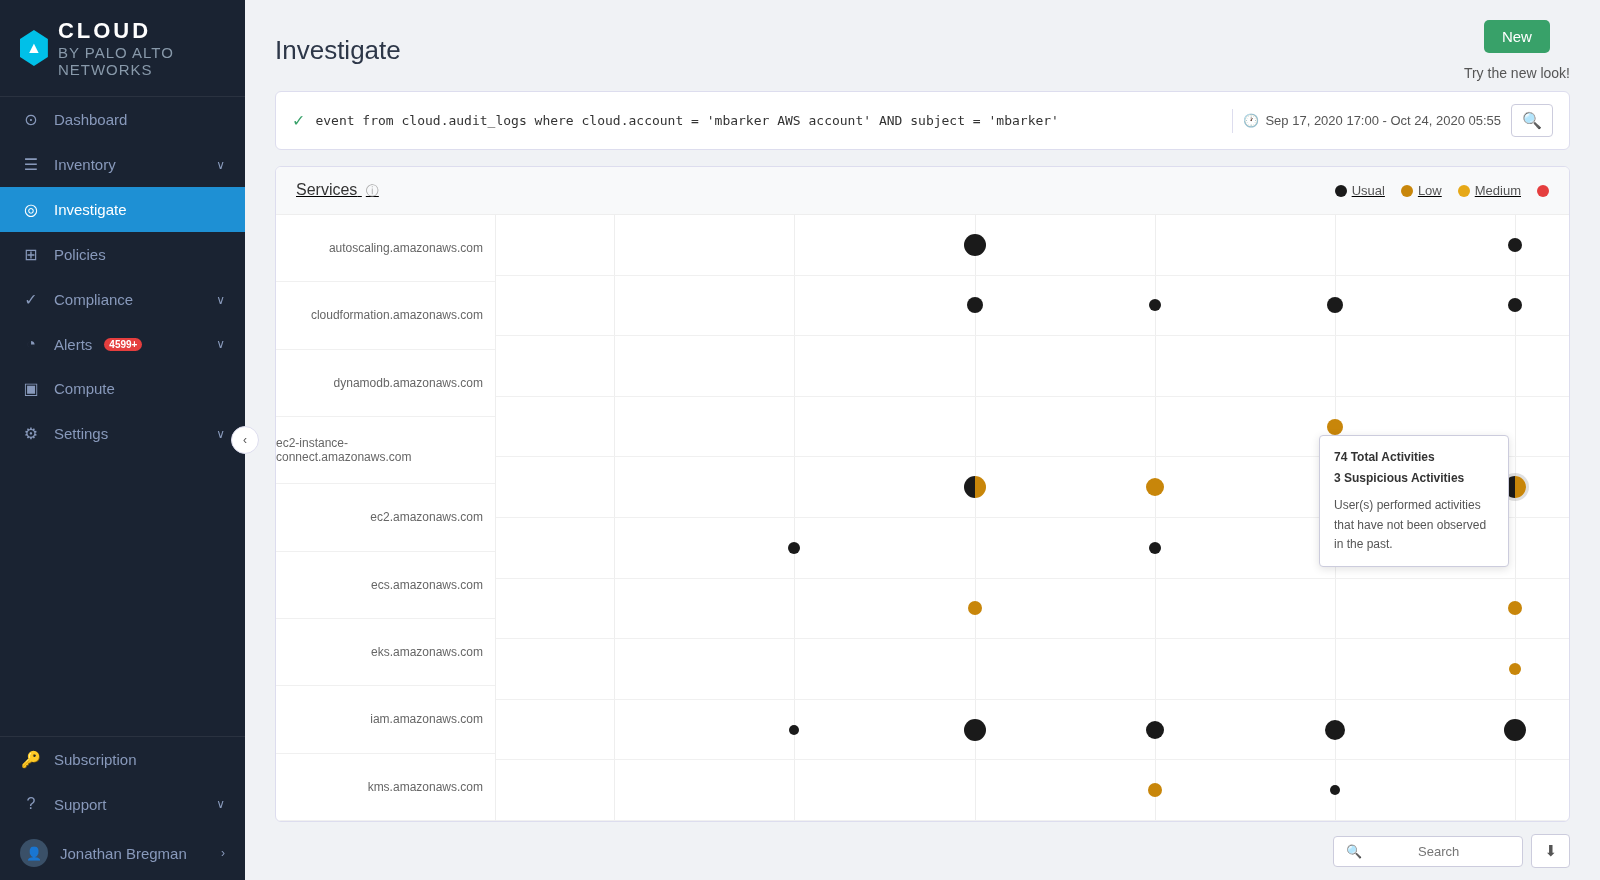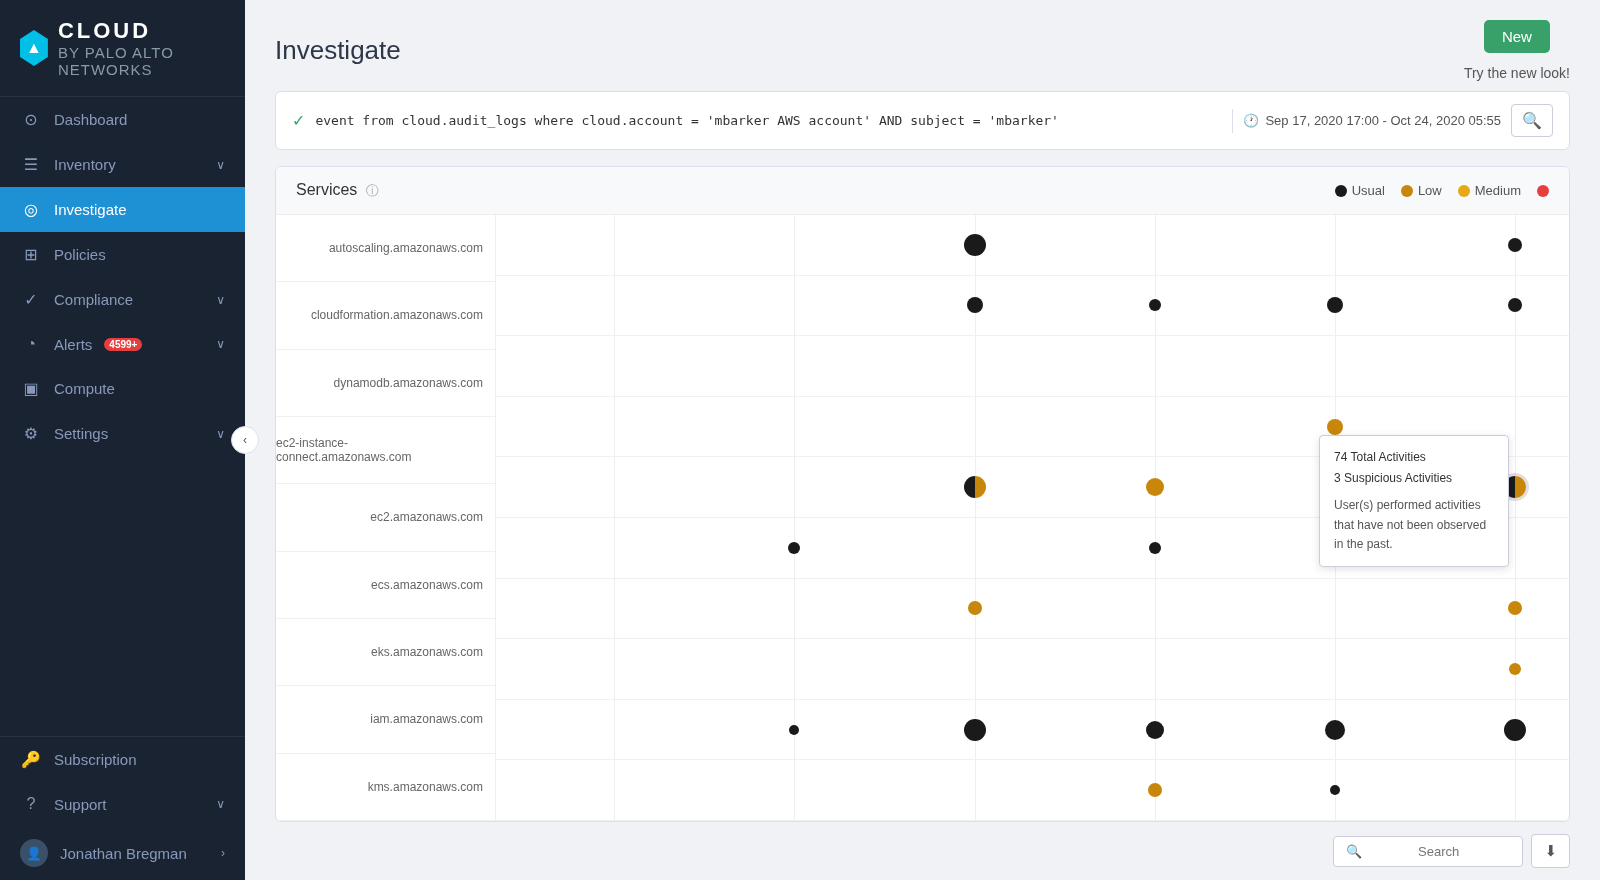--- a/index.html
+++ b/index.html
@@ -120,20 +120,21 @@
       flex-direction: column;
       overflow: hidden;
     }
     .chart-header {
       padding: 14px 20px;
       border-bottom: 1px solid #eee;
       display: flex;
       align-items: center;
       justify-content: space-between;
       background: #f8f9fa;
+      text-decoration: underline;
     }
     .chart-title { font-size: 16px; color: #333; font-weight: 500; }
     .chart-title-info { color: #aaa; font-size: 13px; margin-left: 4px; cursor: pointer; }
     .legend { display: flex; align-items: center; gap: 16px; font-size: 13px; color: #555; }
     .legend-item { display: flex; align-items: center; gap: 5px; }
     .legend-dot { width: 12px; height: 12px; border-radius: 50%; }
 
     
     .services-grid {
       display: flex;
@@ -244,21 +245,21 @@
       border: 1px solid #ccd;
       border-radius: 4px;
       padding: 12px 14px;
       font-size: 12px;
       color: #333;
       width: 190px;
       box-shadow: 0 2px 8px rgba(0,0,0,0.12);
       z-index: 100;
       line-height: 1.6;
     }
-    .tooltip-title { font-weight: 400; margin-bottom: 2px; }
+    .tooltip-title { font-weight: 700; margin-bottom: 2px; }
     .tooltip-desc { color: #555; margin-top: 8px; }
   </style>
 </head>
 <body>
 
 <div class="sidebar">
   <div class="sidebar-logo">
     <div class="logo-icon">▲</div>
     <div>
       <div class="logo-text">CLOUD</div>

